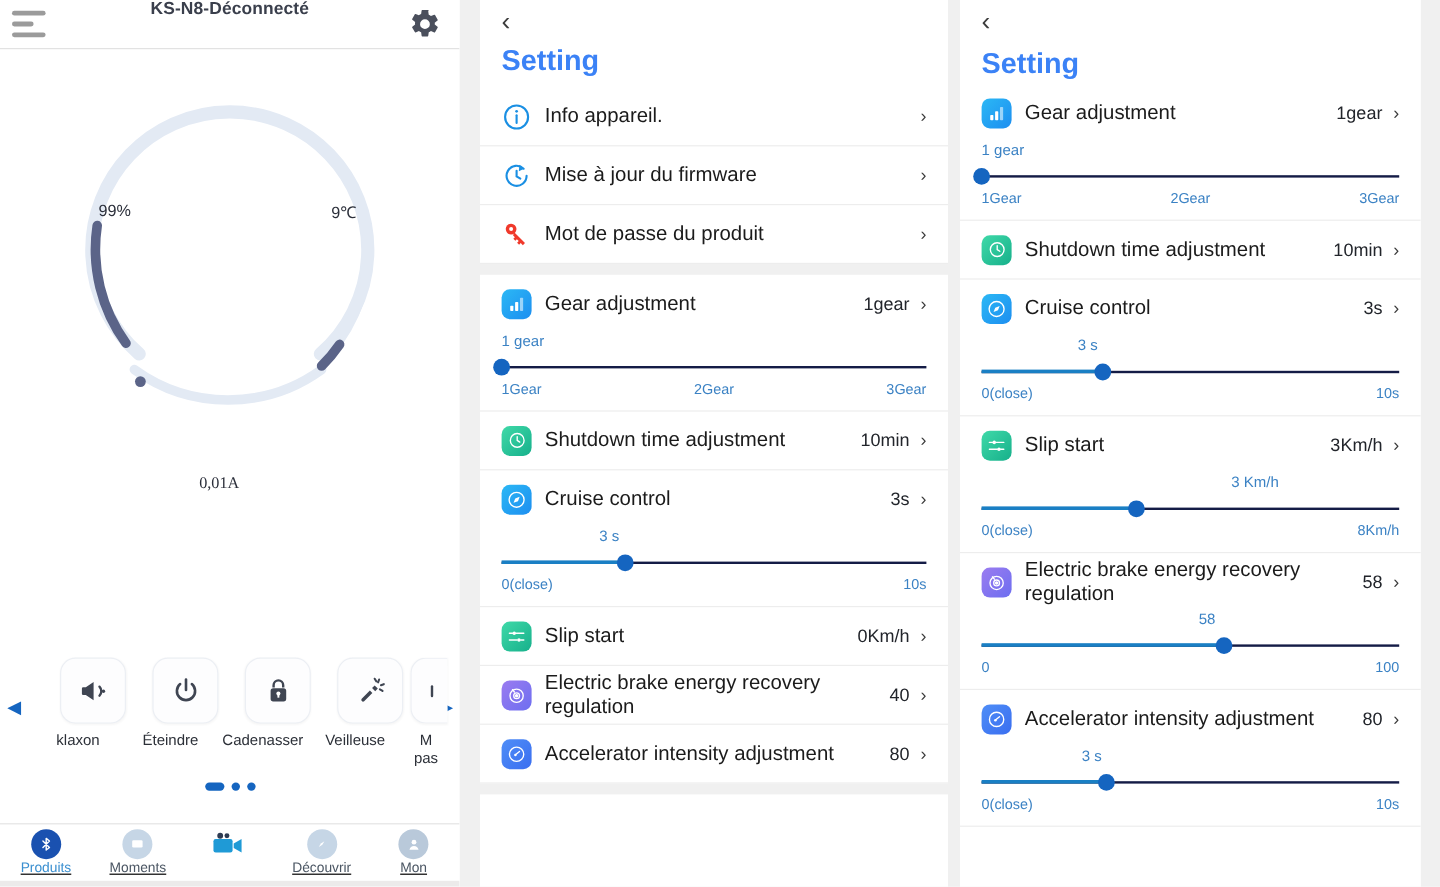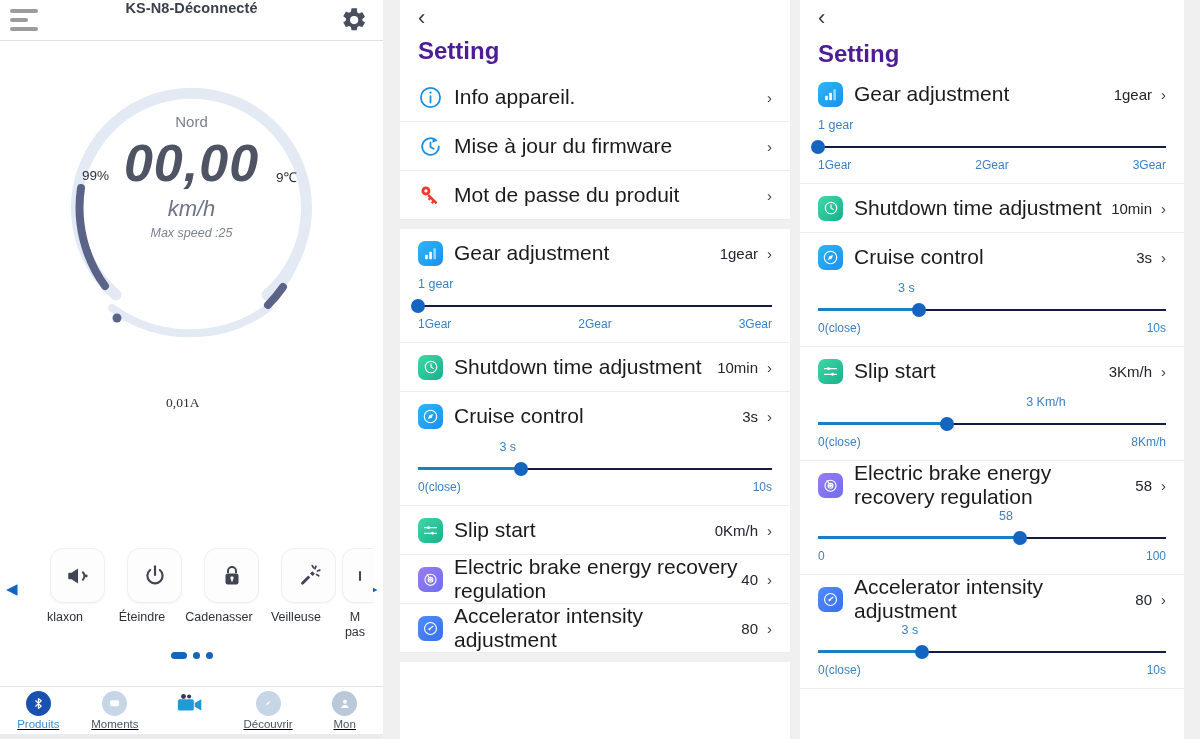--- a/index.html
+++ b/index.html
@@ -76,27 +76,27 @@
     border-top:1px solid #e4e4e4; background:#fff; display:flex; align-items:flex-start;
   }
   .tab { flex:1; display:flex; flex-direction:column; align-items:center; padding-top:4px; cursor:pointer;text-decoration:underline;}
   .tab-lbl { font-size:11.5px; margin-top:2px; color:#4b5663; }
   .tab.active .tab-lbl { color:#3a8fd0; }
   .tab-ic { width:25px; height:25px; border-radius:50%; display:flex; align-items:center; justify-content:center; }
   .lp-bottomstrip { position:absolute; left:0; top:734px; width:383px; height:5px; background:#eceaea; }
 
   
   .back-chev { padding:8px 0 0 18px; font-size:22px; color:#3c3c3c; cursor:pointer; line-height:20px; font-weight:300;}
-  .set-title { font-size:24px; font-weight:bold; color:#4c1d95; padding:9px 0 8px 18px; }
+  .set-title { font-size:24px; font-weight:bold; color:#3b82f6; padding:9px 0 8px 18px; }
   #panel-right .set-title { padding-top:12px; padding-bottom:2px; }
 
   .srow { padding:0 18px; border-bottom:1px solid #ededed; }
   .srow-head { display:flex; align-items:center; height:48px; cursor:pointer; }
   .srow-head .sicon { flex:0 0 auto; margin-right:11px; }
-  .srow-name { flex:1; font-size:21px; color:#1b1b1b; }
+  .srow-name { flex:1; font-size:17px; color:#1b1b1b; }
   .srow-val  { font-size:15px; color:#22252b; margin-right:9px; }
   .srow-chev { color:#3b3b3b; font-size:15px; font-weight:300; }
   .divider-thick { height:9px; background:#f0f0f0; }
 
   .sicon { width:25px; height:25px; border-radius:7px; display:flex; align-items:center; justify-content:center; }
 
   .slider-block { padding: 0 0 11px 0; }
   .sl-cur { font-size:12.5px; color:#3b82c4; }
   .sl-track-wrap { position:relative; height:16px; margin:7px 0 3px 0; }
   .sl-track { position:absolute; left:0; right:0; top:7px; height:2px; background:#141c46; }
@@ -141,26 +141,20 @@
 
         <path d="M 73 253 A 133 133 0 0 0 229 253" fill="none" stroke="#e3eaf4" stroke-width="8" stroke-linecap="round"></path>
 
         <path d="M 42 133 A 133 133 0 0 0 66 231" fill="none" stroke="#5b6488" stroke-width="8" stroke-linecap="round"></path>
 
         <path d="M 244 232 A 133 133 0 0 1 229 250" fill="none" stroke="#5b6488" stroke-width="8" stroke-linecap="round"></path>
 
         <circle cx="78" cy="263" r="4.5" fill="#5b6488"></circle>
       </svg>
 
-      <div class="gauge-center">
-        <div class="g-nord">Nord</div>
-        <div class="g-speed">00,00</div>
-        <div class="g-unit">km/h</div>
-        <div class="g-max">Max speed :25</div>
-      </div>
 
       <div class="g-lbl" id="g-batt">99%</div>
       <div class="g-lbl" id="g-temp">9℃</div>
       <div class="g-lbl" id="g-amp">0,01A</div>
     </div>
 
     <div class="qa-row">
       <div class="qa-arrow" id="qa-left">◀</div>
       <div class="qa-arrow" id="qa-right">▶</div>
 

